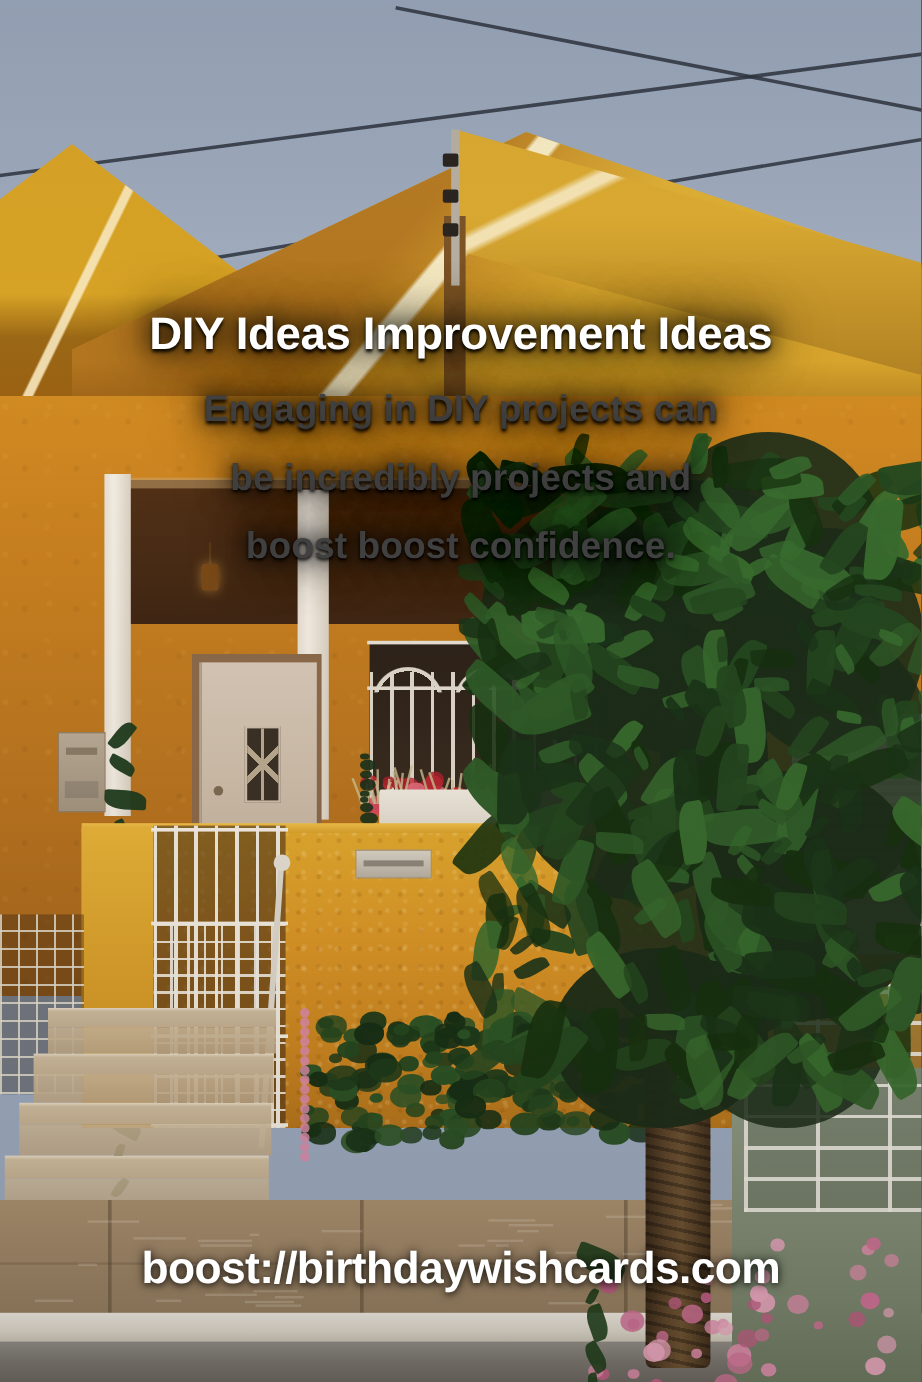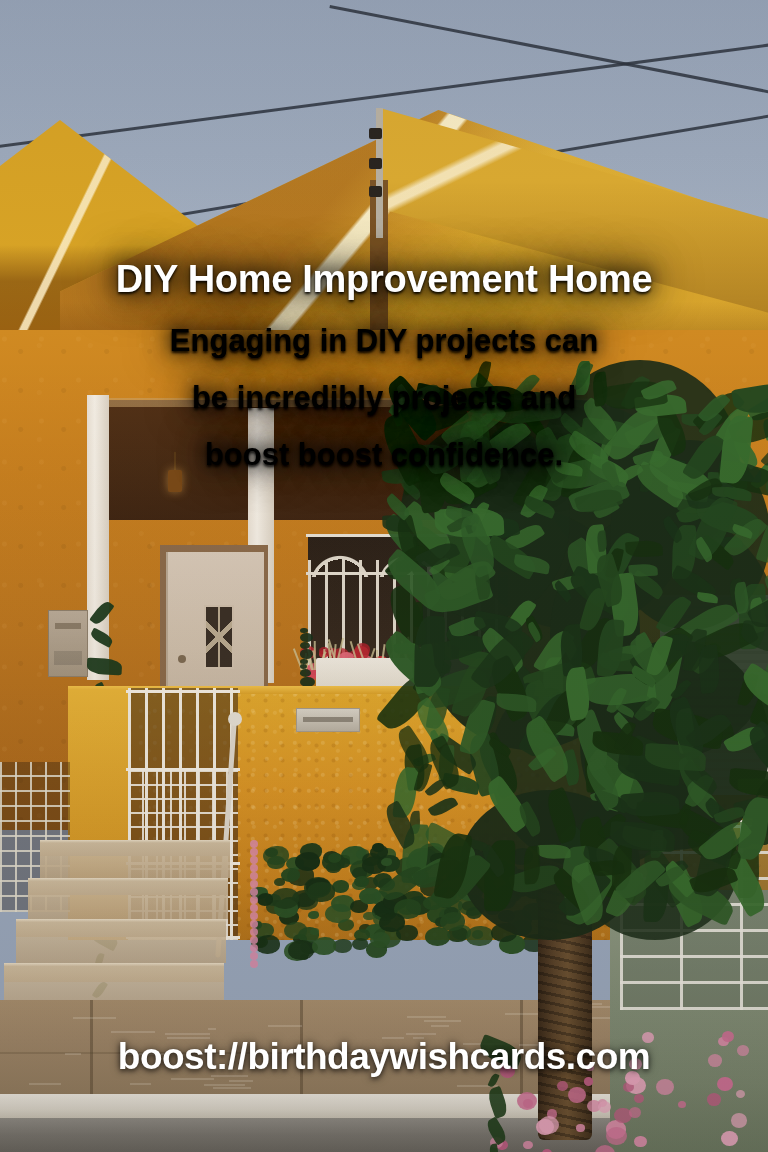--- a/index.html
+++ b/index.html
@@ -314,21 +314,21 @@
     letter-spacing:-.3px;
     line-height:1.15;
     margin:0 0 10px 0;
     text-shadow:
       0 0 18px rgba(0,0,0,.95),
       0 0 34px rgba(0,0,0,.9),
       0 0 52px rgba(0,0,0,.8),
       0 2px 3px rgba(0,0,0,.9);
   }
   .sub{
-    color:#000000;
+    color:#404040;
     font-size:31px;
     font-weight:bold;
     line-height:1.85;
     margin:0;
     text-shadow:
       0 0 16px rgba(0,0,0,.95),
       0 0 30px rgba(0,0,0,.9),
       0 0 48px rgba(0,0,0,.75),
       0 2px 3px rgba(0,0,0,.9);
   }
@@ -1261,21 +1261,21 @@
         <div style="left:216.32967024172177px;top:35.69146717465085px;width:7.164281860070434px;height:14.328563720140869px;border-radius:50% 10% 50% 10%;background:#1e3c1b;transform:rotate(204.41749958527157deg);opacity:.9;"></div>
         <div style="left:116.81516684210634px;top:38.387536140339236px;width:15.20081773037129px;height:30.40163546074258px;border-radius:50% 10% 50% 10%;background:#1e3c1b;transform:rotate(160.7308728810078deg);opacity:.9;"></div>
         <div style="left:229.34452869433187px;top:7.672925557788893px;width:12.943155835356169px;height:25.886311670712338px;border-radius:50% 10% 50% 10%;background:#1e3c1b;transform:rotate(328.9528087009456deg);opacity:.9;"></div>
         <div style="left:134.48121772822049px;top:91.45028211476759px;width:7.539752044035007px;height:15.079504088070014px;border-radius:50% 10% 50% 10%;background:#1e3c1b;transform:rotate(351.2835921679081deg);opacity:.9;"></div>
       </div>
   </div>
 
   <div class="grade"></div>
 
   <div class="textblock">
-    <h1 class="title">DIY Home Improvement Home</h1>
+    <h1 class="title">DIY Ideas Improvement Ideas</h1>
     <p class="sub">
       <span>Engaging in DIY projects can</span>
       <span>be incredibly projects and</span>
       <span>boost boost confidence.</span>
     </p>
   </div>
 
   <div class="urlbar">
     <span class="url">boost://birthdaywishcards.com</span>
   </div>

